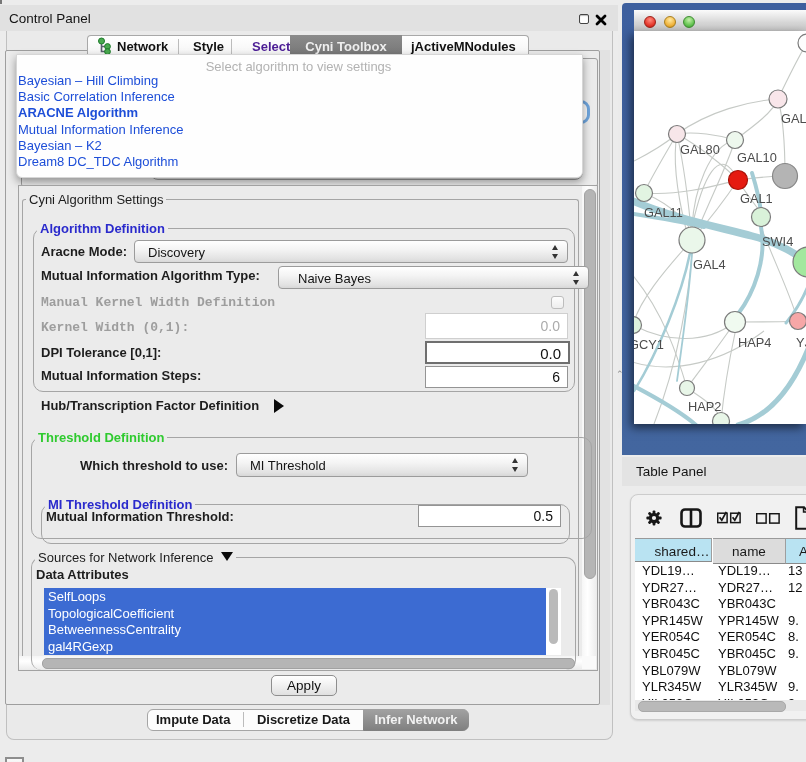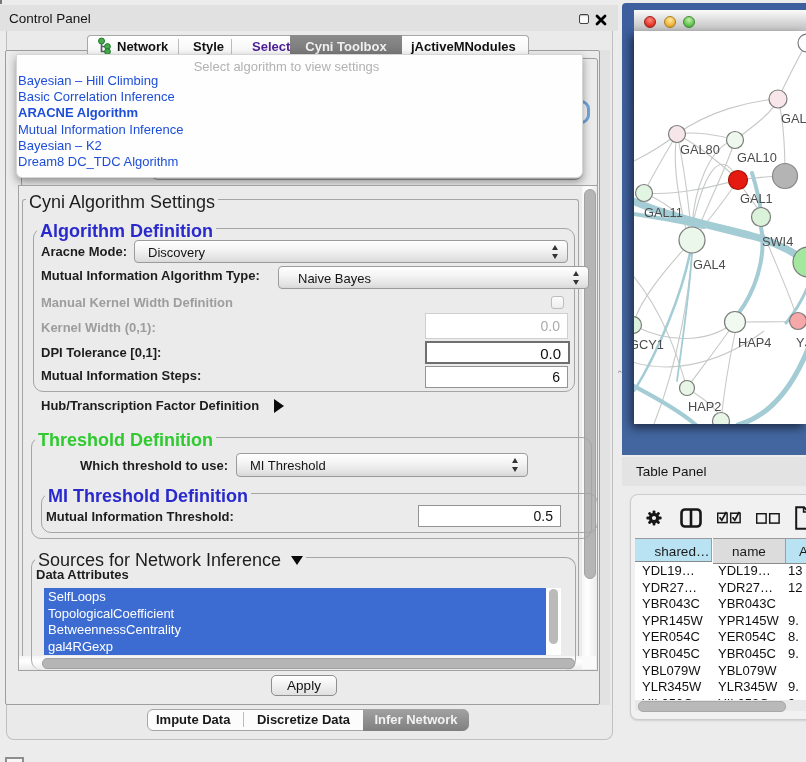--- a/index.html
+++ b/index.html
@@ -1,24 +1,24 @@
 <!DOCTYPE html>
 <html><head>
 <meta charset="utf-8">
 <style>
   html,body{margin:0;padding:0;}
   body{width:806px;height:762px;position:relative;overflow:hidden;
        background:#ececec;font-family:"Liberation Sans",sans-serif;
        -webkit-font-smoothing:antialiased;}
   .abs{position:absolute;}
   .b13{font-size:13px;font-weight:bold;color:#1d1d1d;}
-  .g13{font-size:13px;font-weight:bold;color:#9d9d9d;}
+  .g13{font-size:13px;font-weight:bold;color:#9d9d9d;font-family:Liberation Mono, monospace;}
   .fs{position:absolute;border:1px solid #a5a5a5;border-radius:10px;}
   .fslab{position:absolute;top:-8px;left:3px;background:#ebebeb;padding:0 3px;
-         font-size:18px;white-space:nowrap;}
+         font-size:13px;white-space:nowrap;}
   .combo{position:absolute;border:1px solid #9b9b9b;border-radius:4px;
          background:linear-gradient(#ffffff,#f4f4f4 40%,#e2e2e2 85%,#d7d7d7);}
   .combo .txt{position:absolute;left:13px;top:50%;transform:translateY(-50%);
               font-size:13px;color:#141414;white-space:nowrap;}
   .arrup{position:absolute;right:9px;top:calc(50% - 7px);width:0;height:0;
          border-left:3.5px solid transparent;border-right:3.5px solid transparent;
          border-bottom:5px solid #333;}
   .arrdn{position:absolute;right:9px;top:calc(50% + 2px);width:0;height:0;
          border-left:3.5px solid transparent;border-right:3.5px solid transparent;
          border-top:5px solid #333;}
@@ -64,21 +64,21 @@
 <div class="abs" style="left:290px;top:35px;width:112px;height:23px;line-height:24px;font-size:13px;font-weight:bold;color:#efefef;text-align:center;">Cyni Toolbox</div>
 <div class="abs b13" style="left:411px;top:35px;height:23px;line-height:24px;color:#111;">jActiveMNodules</div>
 
 <div class="abs" style="left:21px;top:58px;width:575px;height:127px;border:1px solid #9e9e9e;border-radius:3px;"></div>
 
 <div class="abs" style="left:430px;top:100px;width:154px;height:18px;border:3px solid #6ea4dc;border-radius:9px;background:#f8f8f8;"></div>
 
 <div class="abs" style="left:150px;top:151px;width:431px;height:27px;border:1px solid #9b9b9b;border-radius:8px;background:linear-gradient(#fdfdfd,#e8e8e8);"></div>
 
 <div class="abs" style="left:16px;top:54px;width:565px;height:122px;background:#fefefe;border:1px solid #d6d6d6;border-radius:1px 1px 6px 6px;box-shadow:0 4px 9px rgba(0,0,0,0.38);"></div>
-<div class="abs" style="left:4px;top:59px;width:565px;height:14px;text-align:center;font-size:13px;color:#b2b2b2;">Select algorithm to view settings</div>
+<div class="abs" style="left:16px;top:59px;width:565px;height:14px;text-align:center;font-size:13px;color:#b2b2b2;">Select algorithm to view settings</div>
 <div class="abs" style="left:18px;top:73px;font-size:13px;color:#1d4ed8;line-height:16.2px;white-space:nowrap;">
 Bayesian – Hill Climbing<br>
 Basic Correlation Inference<br>
 <b>ARACNE Algorithm</b><br>
 Mutual Information Inference<br>
 Bayesian – K2<br>
 Dream8 DC_TDC Algorithm
 </div>
 
 <div class="abs" style="left:18px;top:185px;width:578px;height:484px;border:1px solid #a2a2a2;background:#ebebeb;"></div>
@@ -129,21 +129,21 @@
 
 <div class="fs" style="left:31px;top:437px;width:543px;height:100px;padding-left:16px;">
   <div class="fslab" style="color:#2fca2f;font-weight:bold;">Threshold Definition</div>
 </div>
 <div class="abs b13" style="left:80px;top:458px;">Which threshold to use:</div>
 <div class="combo" style="left:236px;top:453px;width:290px;height:22px;">
   <span class="txt">MI Threshold</span>
     <i class="arrup"></i>
     <i class="arrdn"></i>
 </div>
-<div class="fs" style="left:41px;top:493px;width:527px;height:38px;padding-left:28px;">
+<div class="fs" style="left:41px;top:504px;width:527px;height:38px;">
   <div class="fslab" style="color:#2a2acc;font-weight:bold;">MI Threshold Definition</div>
 </div>
 <div class="abs b13" style="left:46px;top:509px;">Mutual Information Threshold:</div>
 <div class="tf" style="left:418px;top:505px;width:141px;height:20px;border:1px solid #949494;">
     <span>0.5</span>
   </div>
 
 <div class="fs" style="left:31px;top:557px;width:543px;height:112px;border-bottom:none;">
   <div class="fslab" style="color:#1d1d1d;">Sources for Network Inference&nbsp;&nbsp;<span style="display:inline-block;width:0;height:0;border-left:6.5px solid transparent;border-right:6.5px solid transparent;border-top:9px solid #0a0a0a;margin-bottom:1px;"></span></div>
 </div>

